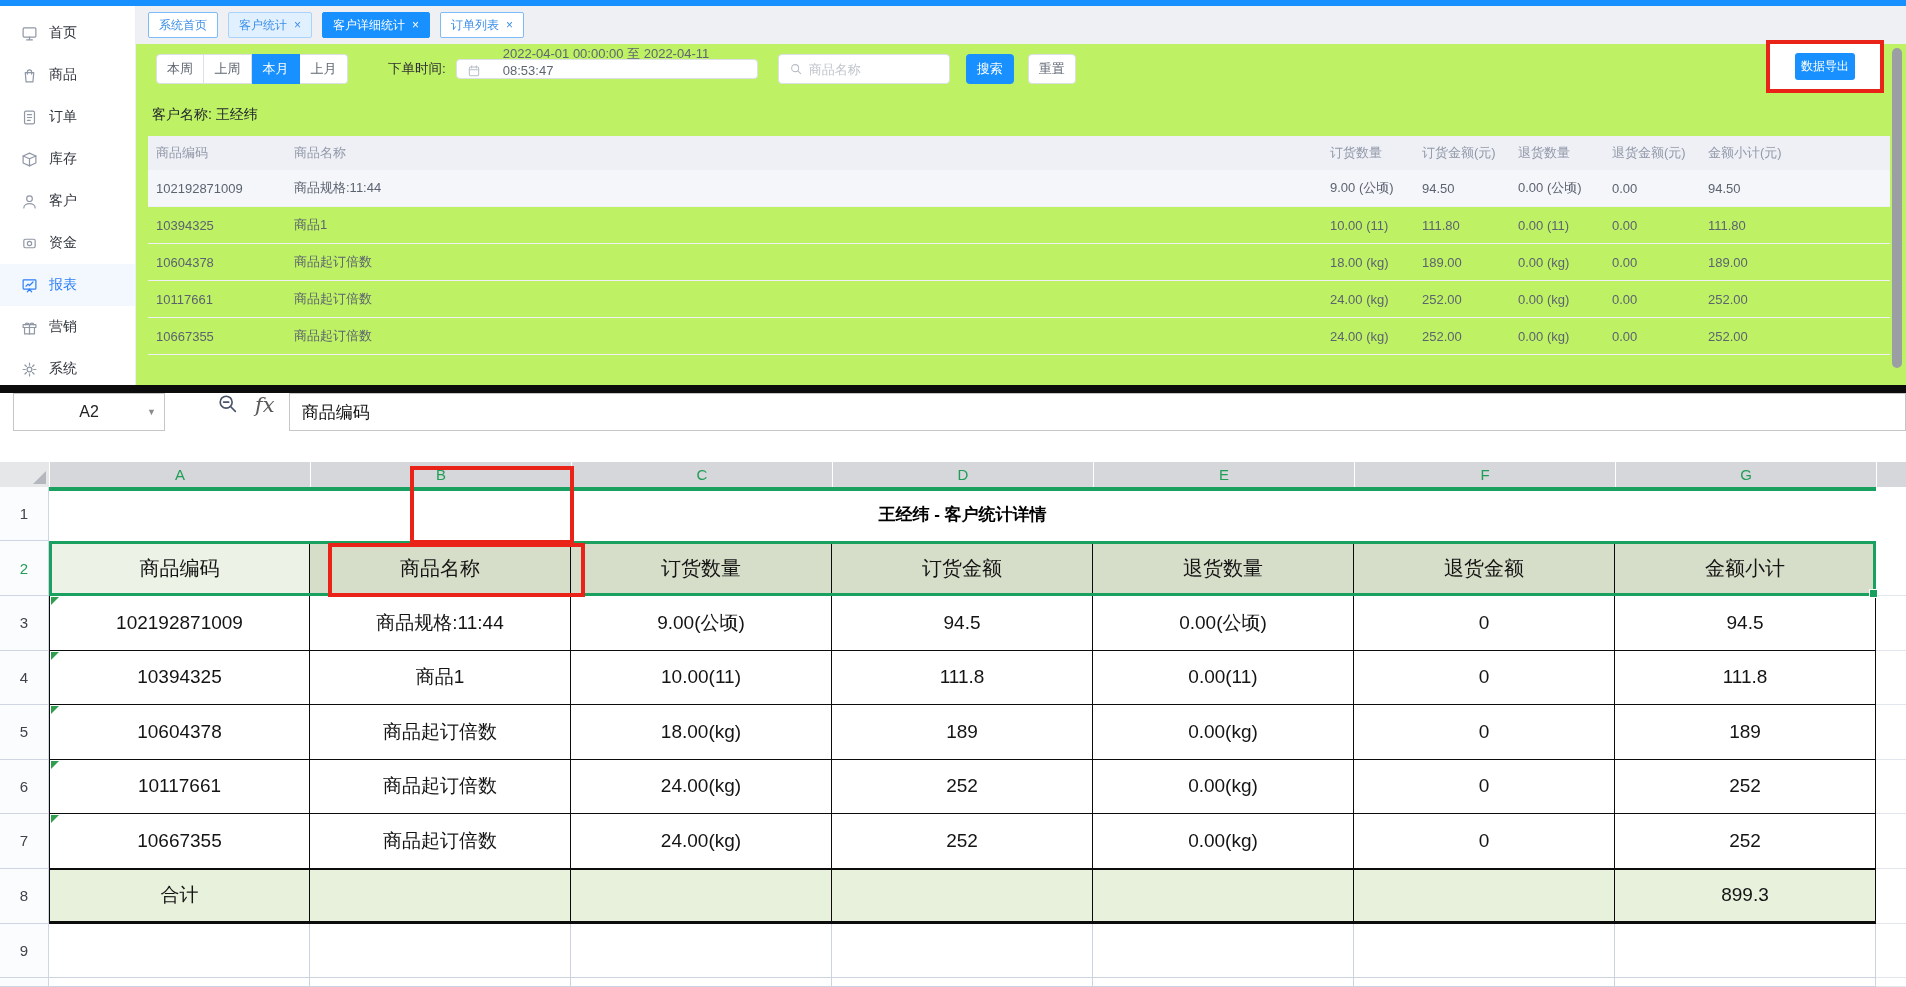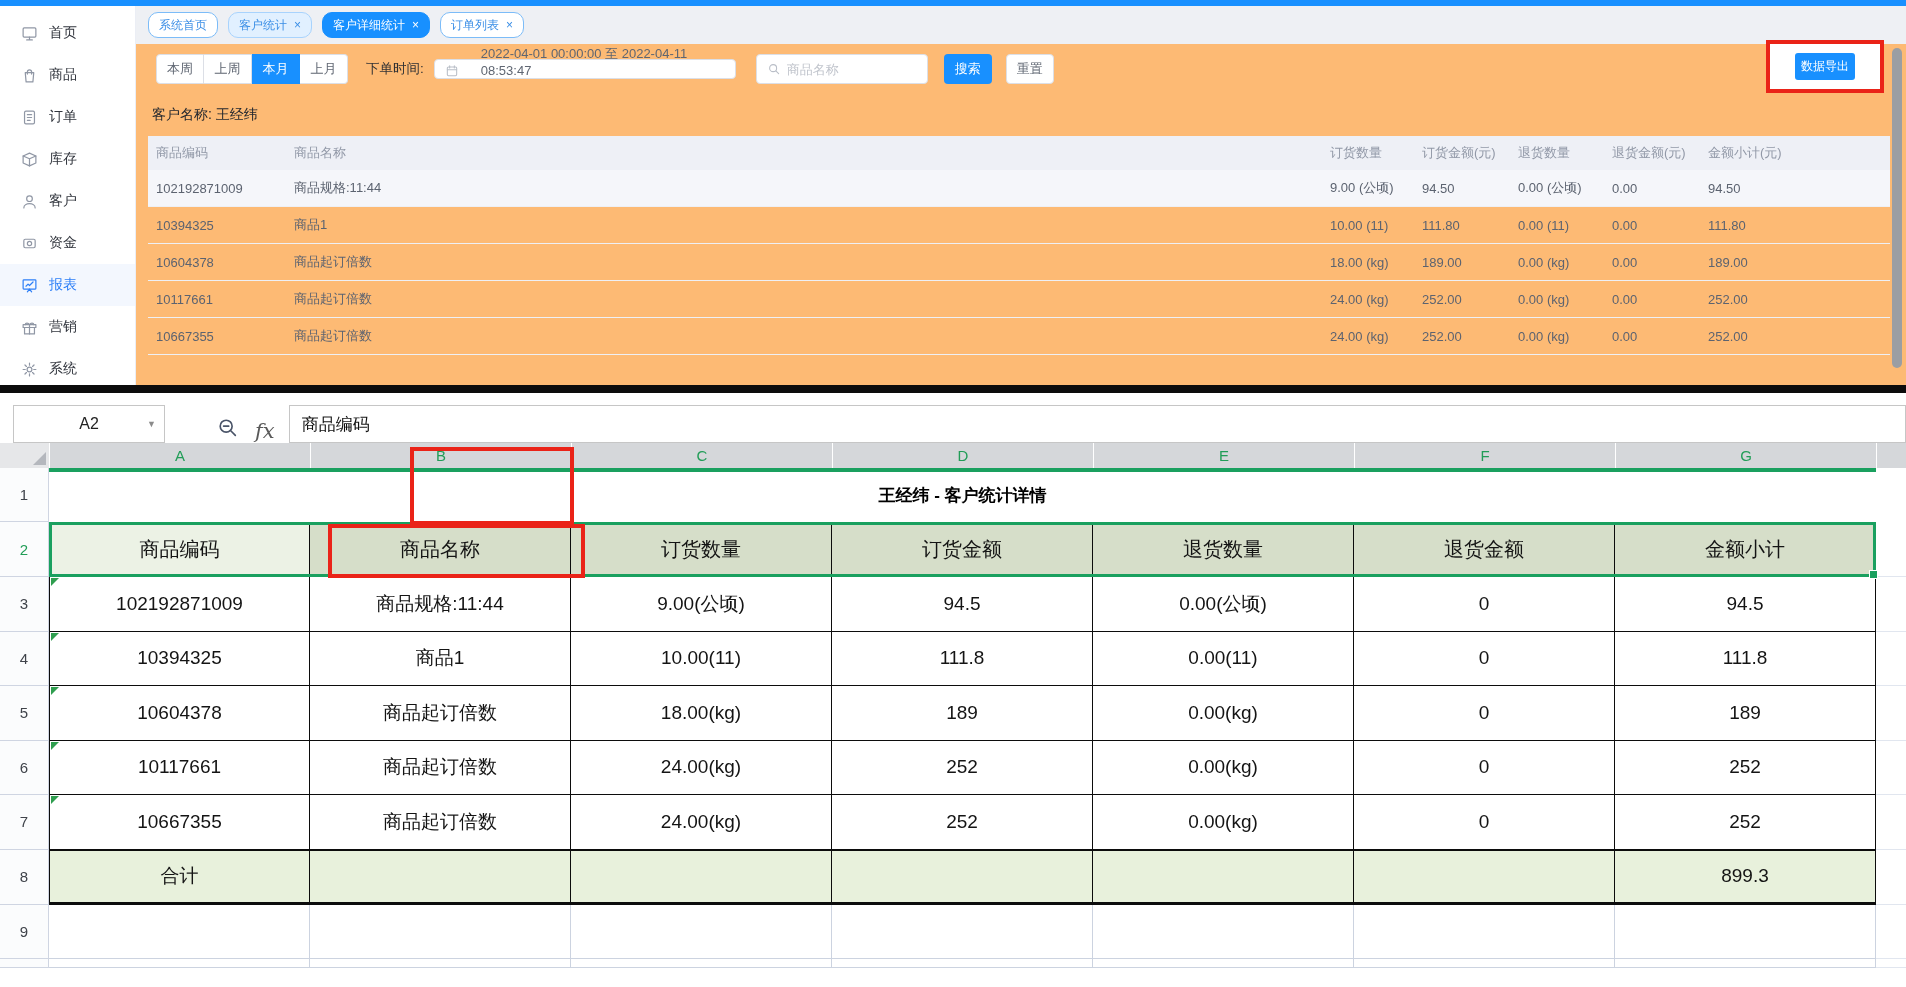--- a/index.html
+++ b/index.html
@@ -1,41 +1,41 @@
 <!DOCTYPE html>
 <html style="--accent: #1890ff; --red: #ea2318; --green: #1aa05f; --letter-green: #219d57;"><head>
 <meta charset="utf-8">
 <style>
 :root{ --accent:#1890ff; --red:#ea2318; --green:#1aa05f; --letter-green:#219d57; }
 *{margin:0;padding:0;box-sizing:content-box}
 body{width:1906px;height:987px;position:relative;overflow:hidden;background:#fff;
      font-family:"Liberation Sans","DejaVu Sans",sans-serif;}
 .topstrip{height:6px;background:var(--accent)}
 
-.webui{position:relative;height:379px;display:flex;background:#fdba74}
+.webui{position:relative;height:379px;display:flex;background:#bef264}
 .sidebar{width:135px;border-right:1px solid #ebeef5;padding-top:6px;background:#fff;flex:none}
 .side-item{display:flex;align-items:center;gap:11px;height:42px;padding-left:21px;font-size:14px;color:#30343c;cursor:pointer}
 .side-item svg{width:17px;height:17px;stroke:#9097a5;fill:none;stroke-width:1.7;stroke-linecap:round;stroke-linejoin:round;flex:none}
 .side-item.active{color:#2d7ff7;background:#f3f7fe}
 .side-item.active svg{stroke:#2d7ff7}
 .main{flex:1;position:relative}
 .tabstrip{height:38px;background:#eef0f4;display:flex;align-items:center;gap:10px;padding-left:12px}
-.tab{height:24px;padding:0 10px;display:flex;align-items:center;gap:7px;font-size:12px;border-radius:10px;
+.tab{height:24px;padding:0 10px;display:flex;align-items:center;gap:7px;font-size:12px;border-radius:2px;
      border:1px solid #7cbcf8;color:#3a8ee6;background:#fff;cursor:pointer;white-space:nowrap}
 .tab.tinted{background:#e1f0ff;border-color:#a8d3fd}
 .tab.active{background:var(--accent);border-color:var(--accent);color:#fff}
 .tab-close{font-size:12px;line-height:1}
 .filterbar{display:flex;align-items:center;margin:10px 0 0 20px;height:30px}
 .seg{display:flex}
 .seg-btn{width:48px;height:30px;line-height:28px;text-align:center;font-size:13px;color:#5f6672;background:#fff;
          border:1px solid #dcdfe6;border-left:none;box-sizing:border-box;cursor:pointer}
 .seg-btn:first-child{border-left:1px solid #dcdfe6;border-radius:4px 0 0 4px}
 .seg-btn:last-child{border-radius:0 4px 4px 0}
 .seg-btn.active{background:var(--accent);border-color:var(--accent);color:#fff}
-.flabel{margin-left:18px;font-size:13.5px;color:#303133}
+.flabel{margin-left:40px;font-size:13.5px;color:#303133}
 .date-input{margin-left:10px;width:302px;height:20px;box-sizing:border-box;border:1px solid #dcdfe6;border-radius:4px;
             display:flex;align-items:flex-end;gap:22px;padding:0 10px;font-size:13px;color:#5f6672;background:#fff}
 .date-input svg,.search-box svg{width:14px;height:14px;stroke:#b9bec7;fill:none;stroke-width:1.8;stroke-linecap:round;flex:none}
 .search-box{margin-left:20px;width:172px;height:30px;box-sizing:border-box;border:1px solid #dcdfe6;border-radius:4px;
             display:flex;align-items:center;gap:6px;padding:0 10px;background:#fff}
 .search-box input{border:none;outline:none;font-size:13px;width:100%;color:#5f6672;font-family:inherit}
 .search-box input::placeholder{color:#c0c4cc}
 .btn{height:30px;border-radius:4px;font-size:13px;cursor:pointer;font-family:Liberation Serif, serif}
 .btn-primary{background:var(--accent);color:#fff;border:none;width:48px;margin-left:16px}
 .btn-plain{background:#fff;color:#5f6672;border:1px solid #dcdfe6;width:48px;box-sizing:border-box;margin-left:14px}
@@ -46,21 +46,21 @@
 .wt-row{display:grid;grid-template-columns:138px 1fr 92px 96px 94px 96px 190px;height:36px;align-items:center;border-bottom:1px solid #eef0f5}
 .wt-row>div{padding-left:8px;color:#5c6370;white-space:nowrap;overflow:hidden}
 .wt-head{height:34px;background:#eef0f6;border-bottom:none}
 .wt-head>div{color:#9198a7}
 .wt-row.odd{background:#f5f6fa}
 .web-scrollbar{position:absolute;right:4px;top:42px;width:10px;height:320px;background:#9b9ea3;border-radius:5px;cursor:grab}
 
 .divider{height:8px;background:#0c0c0c}
 
 .sheet{position:relative;height:594px;background:#fff}
-.sheet-toolbar{height:50px;display:flex;align-items:flex-end;background:#fff}
+.sheet-toolbar{height:69px;display:flex;align-items:flex-start;background:#fff}
 .name-box{margin-left:13px;width:152px;height:38px;box-sizing:border-box;border:1px solid #c6c6c6;display:flex;
           align-items:center;justify-content:center;position:relative;font-size:16px;color:#222;background:#fff;cursor:text}
 .name-caret{position:absolute;right:8px;color:#8b8b8b;font-size:9px}
 .zoom-icon{margin-left:52px;cursor:pointer}
 .zoom-icon svg{width:22px;height:22px;stroke:#4a5468;fill:none;stroke-width:1.8;stroke-linecap:round}
 .fx{margin-left:16px;font-family:"DejaVu Serif","Liberation Serif",serif;font-style:italic;font-size:21px;color:#595959}
 .formula-bar{margin-left:14px;flex:1;height:38px;box-sizing:border-box;border:1px solid #c6c6c6;display:flex;
              align-items:center;padding-left:12px;font-size:17px;color:#111;background:#fff;cursor:text}
 .sheet-grid{position:relative;height:525px;overflow:hidden}
 .ch-row{display:flex;height:25px}

